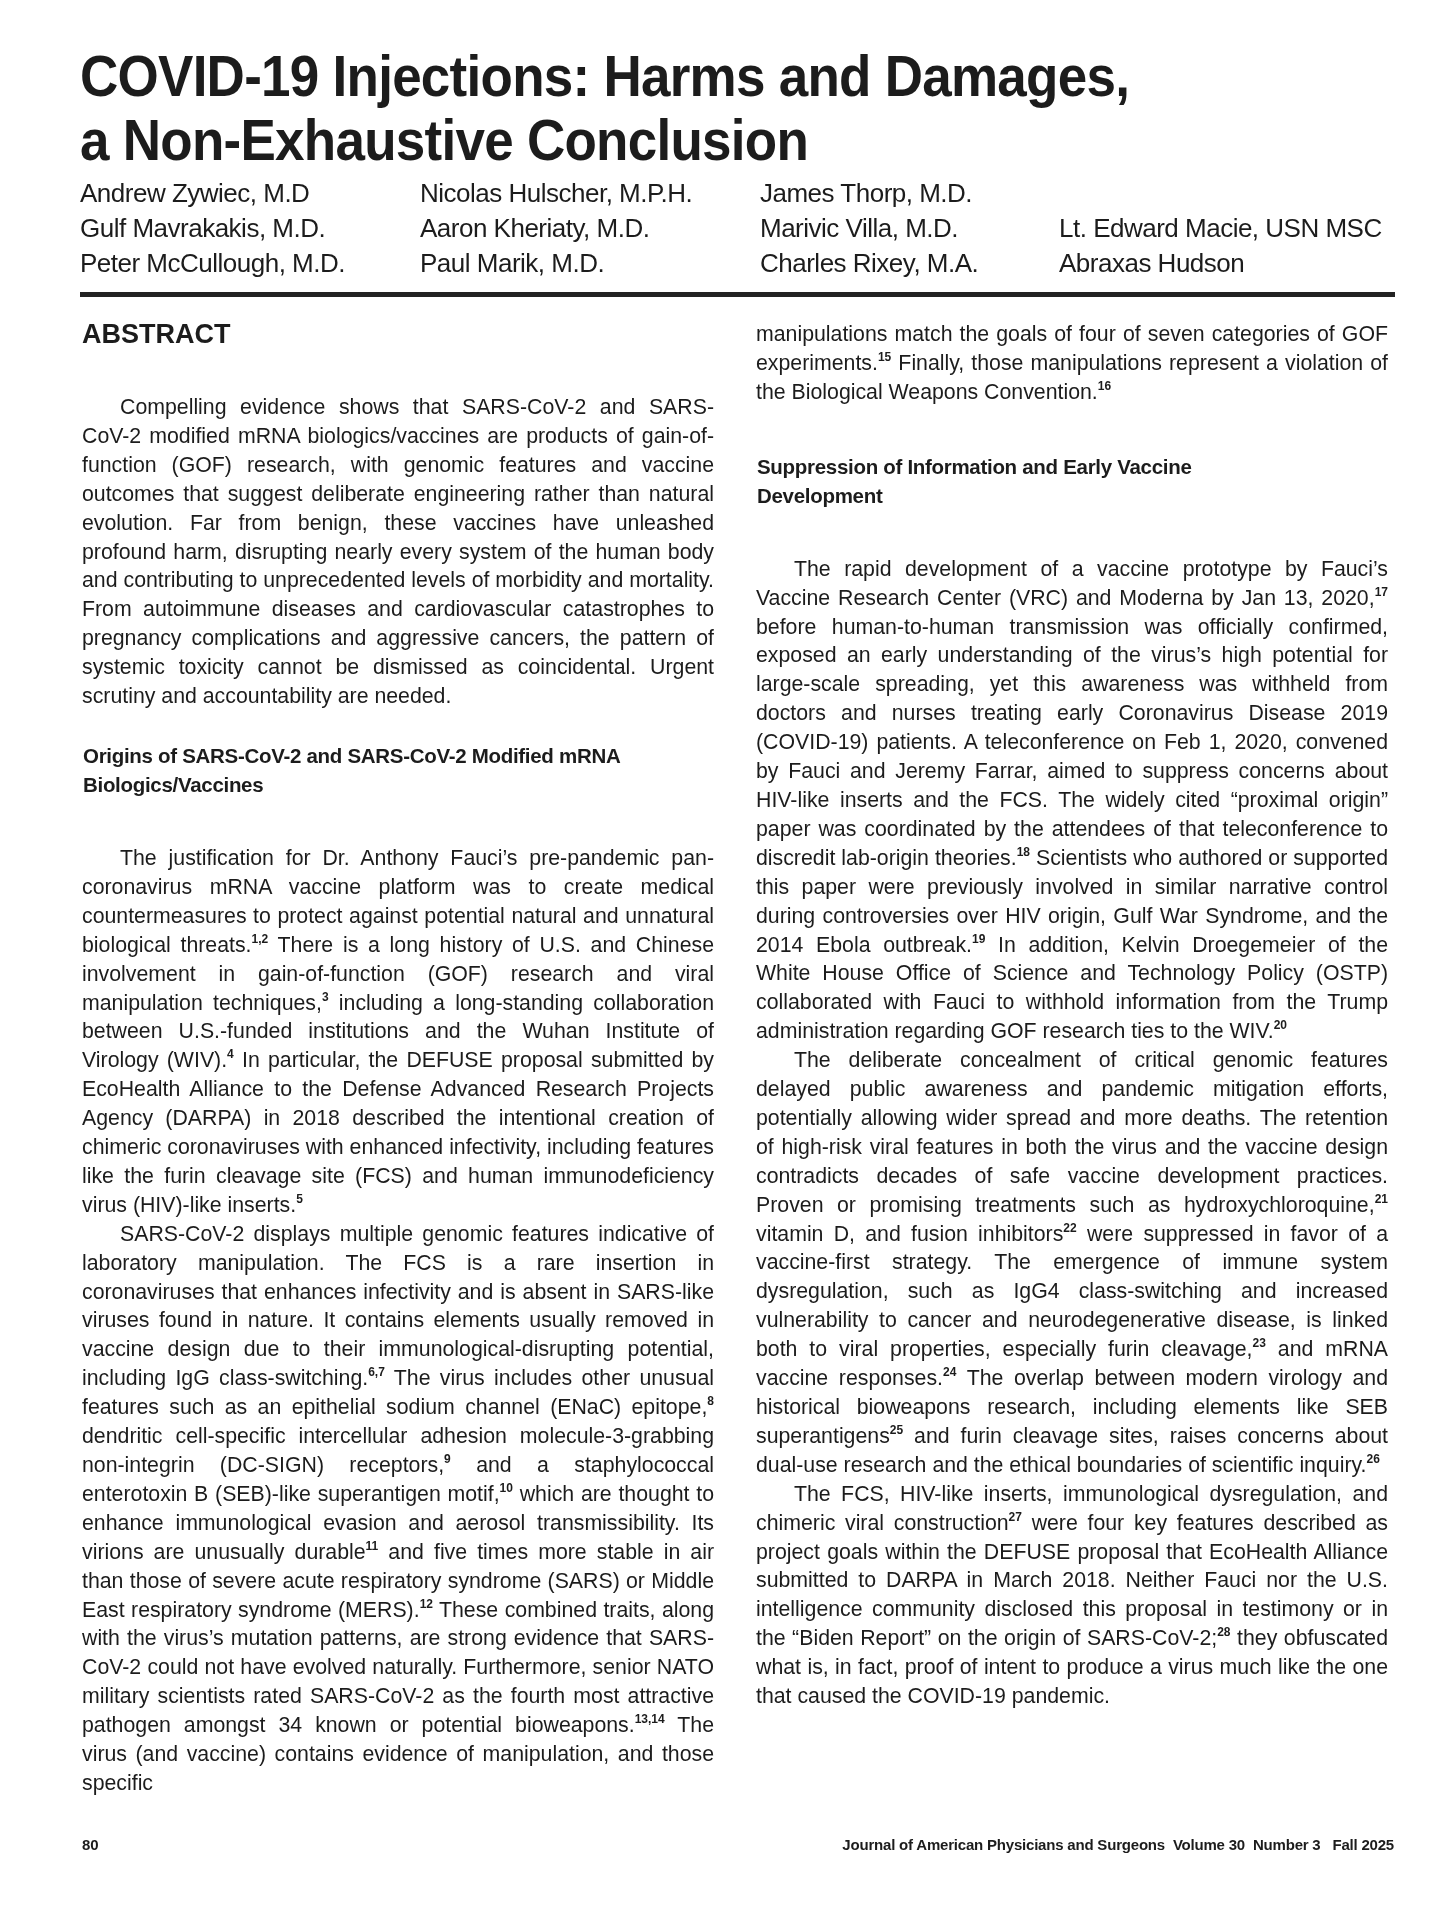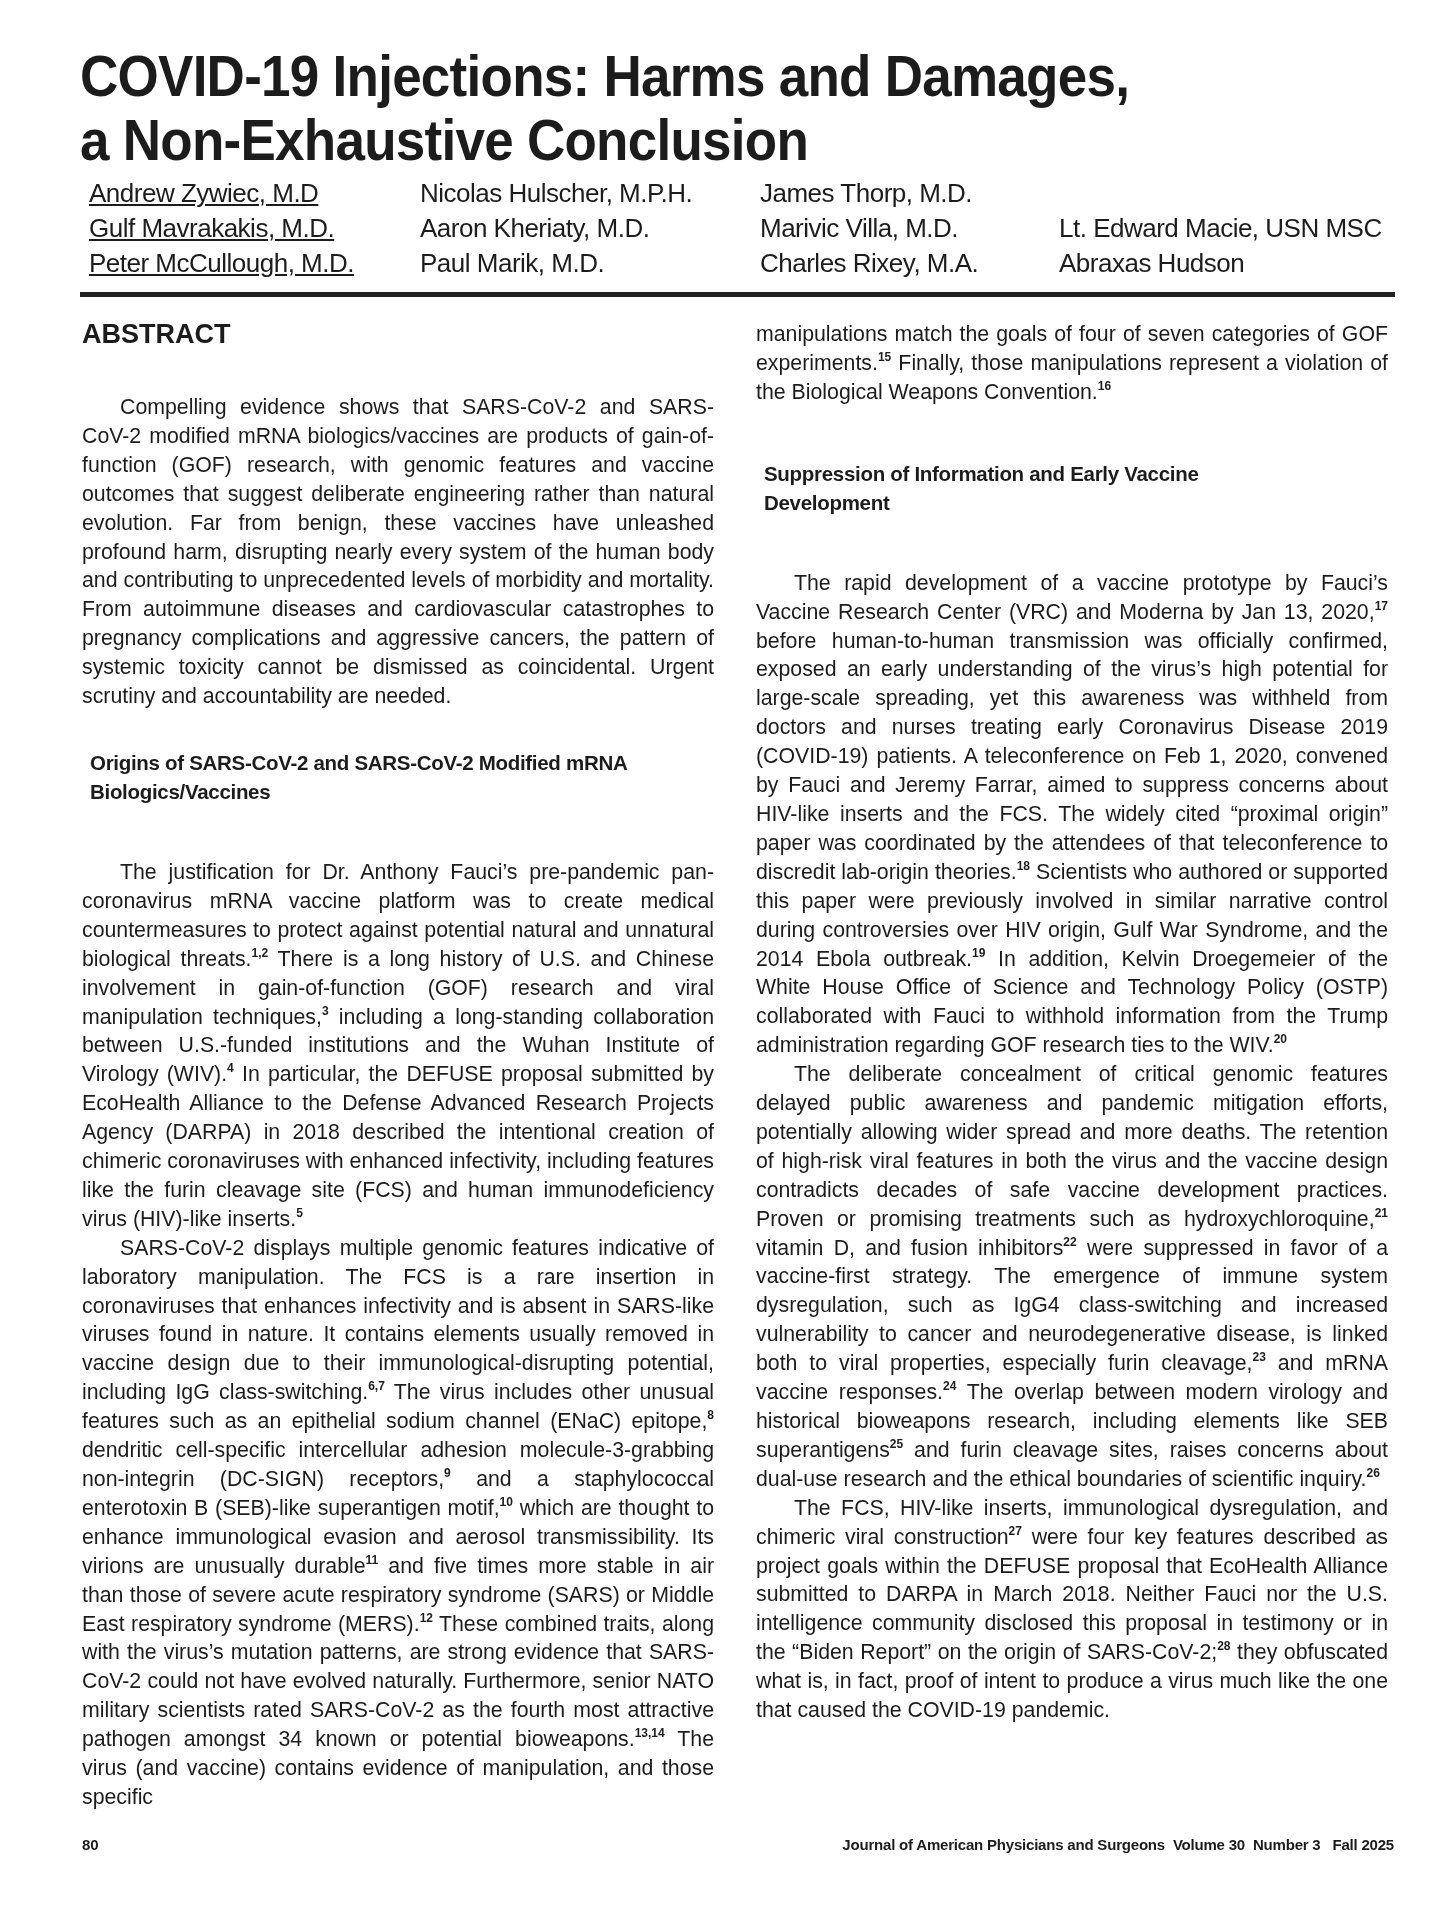--- a/index.html
+++ b/index.html
@@ -2,31 +2,31 @@
 <html><head>
 <meta charset="utf-8">
 <style>
   html, body { margin:0; padding:0; background:#ffffff; }
   body { width:1456px; height:1912px; position:relative; overflow:hidden; color:#1a1a1a; font-family:"Liberation Sans", sans-serif; }
   .page { position:absolute; left:0; top:0; width:1176px; height:1912px; }
   .title { position:absolute; left:80px; top:44px; width:1320px; margin:0; font-family:"Liberation Sans", sans-serif; font-weight:700; font-size:57px; line-height:64px; letter-spacing:-0.8px; color:#1c1c1c; transform:scaleX(0.93); transform-origin:left top; }
   .authors { position:absolute; top:176px; left:80px; width:1320px; height:112px; }
   .author-col { position:absolute; top:0; font-size:26px; line-height:35px; color:#1c1c1c; letter-spacing:-0.5px; }
   .author-col div { white-space:nowrap; }
-  .col-a { left:9px;text-decoration:underline; }
+  .col-a { left:0; }
   .col-b { left:340px; }
   .col-c { left:680px; }
   .col-d { left:967px; top:35px;margin-left:12px; }
   .rule { position:absolute; left:80px; top:292px; width:1315px; height:5px; background:#222; }
   .column { position:absolute; top:320px; width:632px; font-size:21.3px; line-height:28.9px; color:#1c1c1c; }
   .col-left { left:82px; }
   .col-right { left:756px; }
   .column p { margin:0; text-align:justify; text-indent:38px; }
   .column p.noindent { text-indent:0; }
-  .heading { font-weight:700; font-size:20.5px; line-height:29px; letter-spacing:-0.3px; margin:8px; }
+  .heading { font-weight:700; font-size:20.5px; line-height:29px; letter-spacing:-0.3px; margin:1px; }
   .abstract-h { font-weight:700; font-size:27px; line-height:29px; margin:0; }
   sup { font-size:12px; line-height:0; vertical-align:9px; font-weight:700; }
   .gap-s { height:29px; }
   .gap-m { height:44px; }
   .footer { position:absolute; top:1836px; left:82px; width:1312px; font-weight:700; font-size:15px; color:#1c1c1c; }
   .footer .page-num { position:absolute; left:0; top:0; }
   .footer .journal { position:absolute; right:0; top:0; white-space:pre; letter-spacing:-0.2px; }
 </style>
 </head>
 <body>

